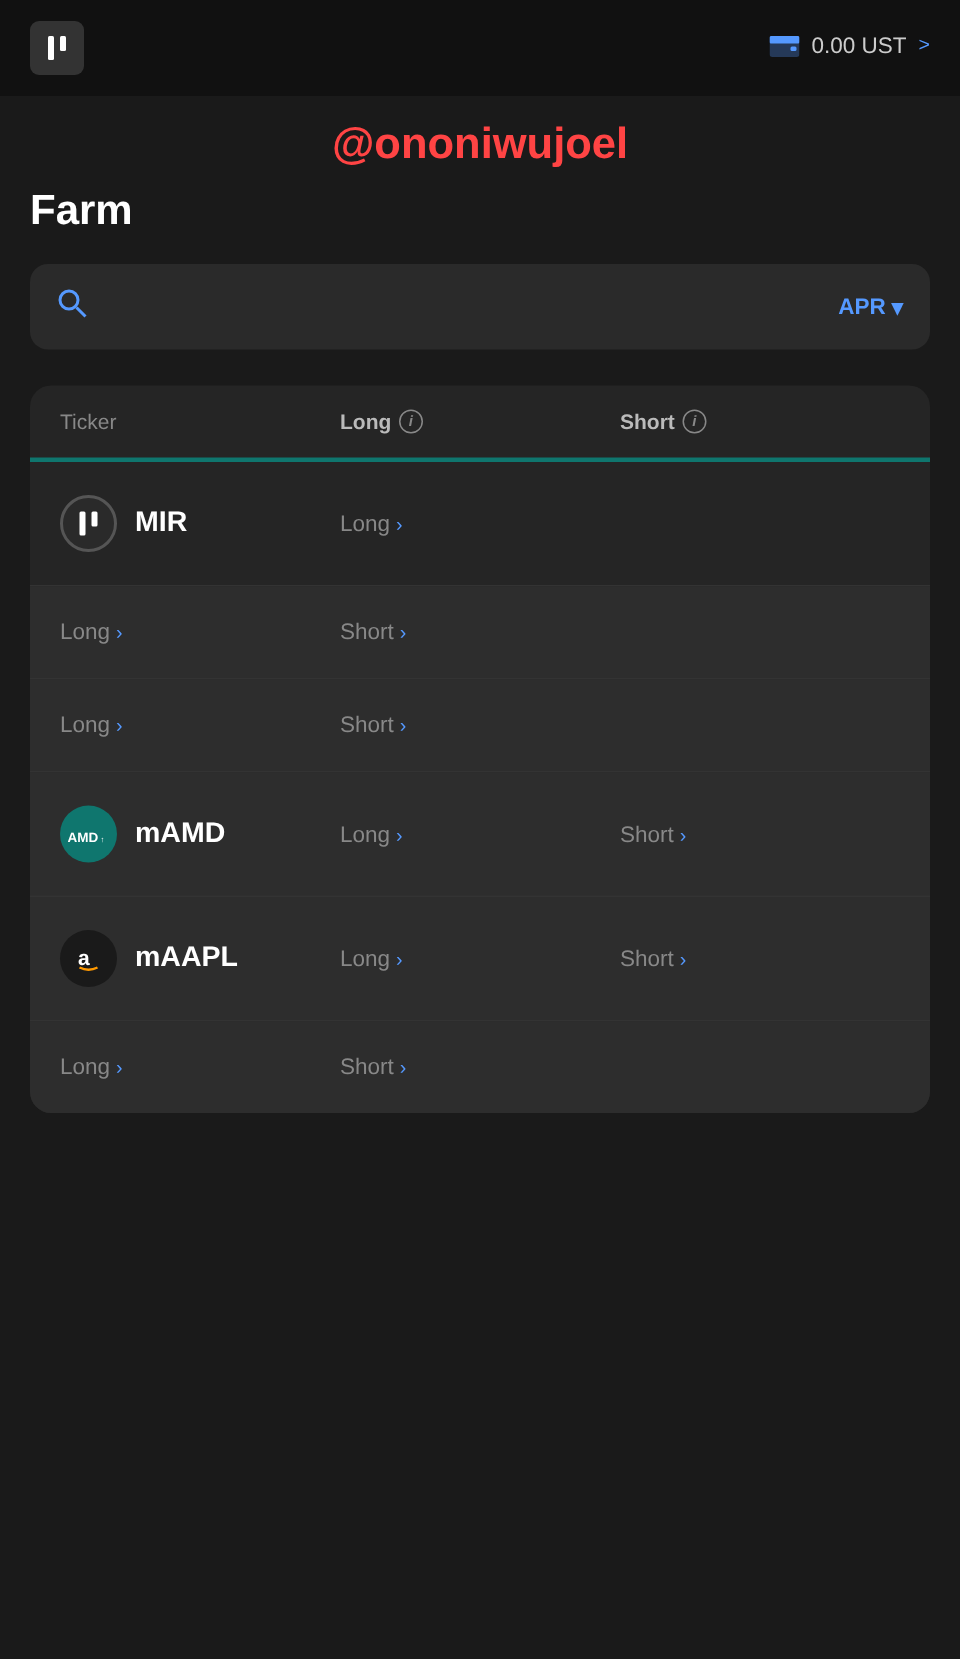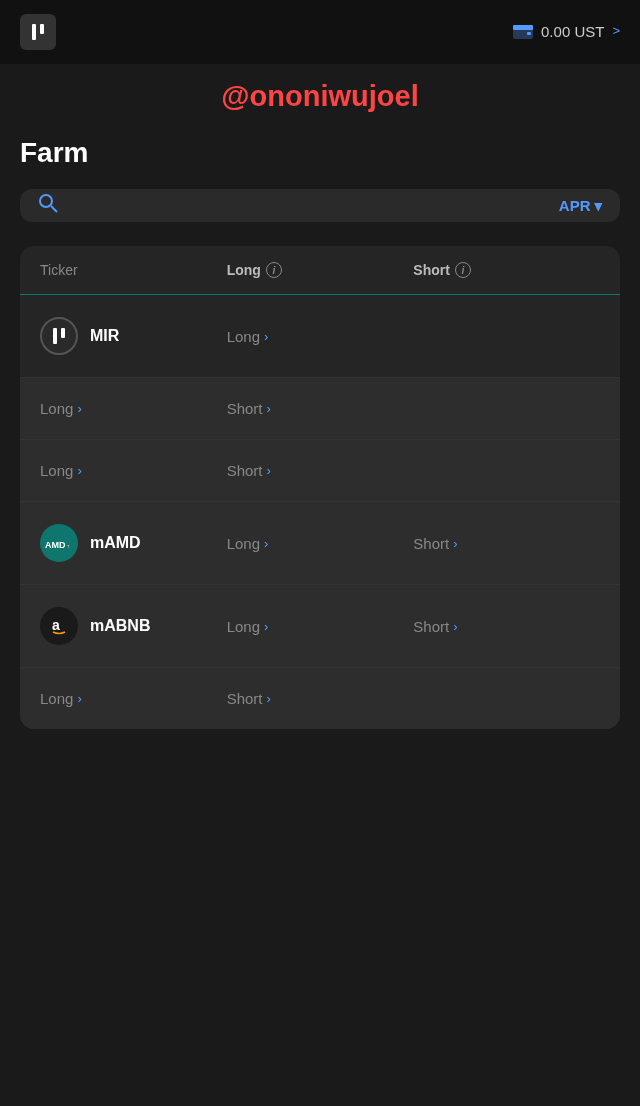--- a/index.html
+++ b/index.html
@@ -61,31 +61,31 @@
     
     .page-content {
       padding: 20px 20px 20px 20px;
     }
 
     .page-title {
       font-size: 28px;
       font-weight: 700;
       color: #fff;
       margin-bottom: 20px;
-      margin-top: 53px;
+      margin-top: 40px;
     }
 
     
     .search-bar {
       background: #2a2a2a;
       border-radius: 12px;
       display: flex;
       align-items: center;
       justify-content: space-between;
-      padding: 4px 18px;
+      padding: 16px 18px;
       margin-bottom: 24px;
     }
     .search-left {
       display: flex;
       align-items: center;
       gap: 10px;
     }
     .search-icon-wrap {
       color: #5599ff;
       font-size: 18px;
@@ -106,21 +106,21 @@
       border-radius: 14px;
       overflow: hidden;
     }
 
     .table-header {
       display: grid;
       grid-template-columns: 1fr 1fr 1fr;
       padding: 16px 20px;
       color: #888;
       font-size: 14px;
-      border-bottom: 1px solid #0f766e;
+      border-bottom: 3px solid #0f766e;
     }
     .table-header .col-long,
     .table-header .col-short {
       display: flex;
       align-items: center;
       gap: 5px;
       font-weight: 600;
       color: #bbb;
     }
     .info-circle {
@@ -163,21 +163,21 @@
       border-radius: 50%;
       display: flex;
       align-items: center;
       justify-content: center;
       font-size: 18px;
       font-weight: 700;
       flex-shrink: 0;
       overflow: hidden;
     }
     .token-name {
-      font-size: 16px;
+      font-size: 19px;
       font-weight: 600;
       color: #fff;
     }
 
     .action-btn {
       display: inline-flex;
       align-items: center;
       gap: 4px;
       color: #888;
       font-size: 15px;
@@ -332,21 +332,21 @@
     </div>
 
     <div class="table-row alt">
       <div class="ticker-cell">
         <div class="token-icon amazon-icon">
           <svg width="22" height="22" viewBox="0 0 22 22">
             <text x="4" y="15" font-size="14" font-weight="bold" font-family="Arial" fill="white">a</text>
             <path d="M5 17 Q11 20 17 17" stroke="#ff9900" stroke-width="1.5" fill="none"></path>
           </svg>
         </div>
-        <span class="token-name">mABNB</span>
+        <span class="token-name">mAAPL</span>
       </div>
       <div class="action-btn">
         <span>Long</span>
         <span class="arrow">›</span>
       </div>
       <div class="action-btn">
         <span>Short</span>
         <span class="arrow">›</span>
       </div>
     </div>

